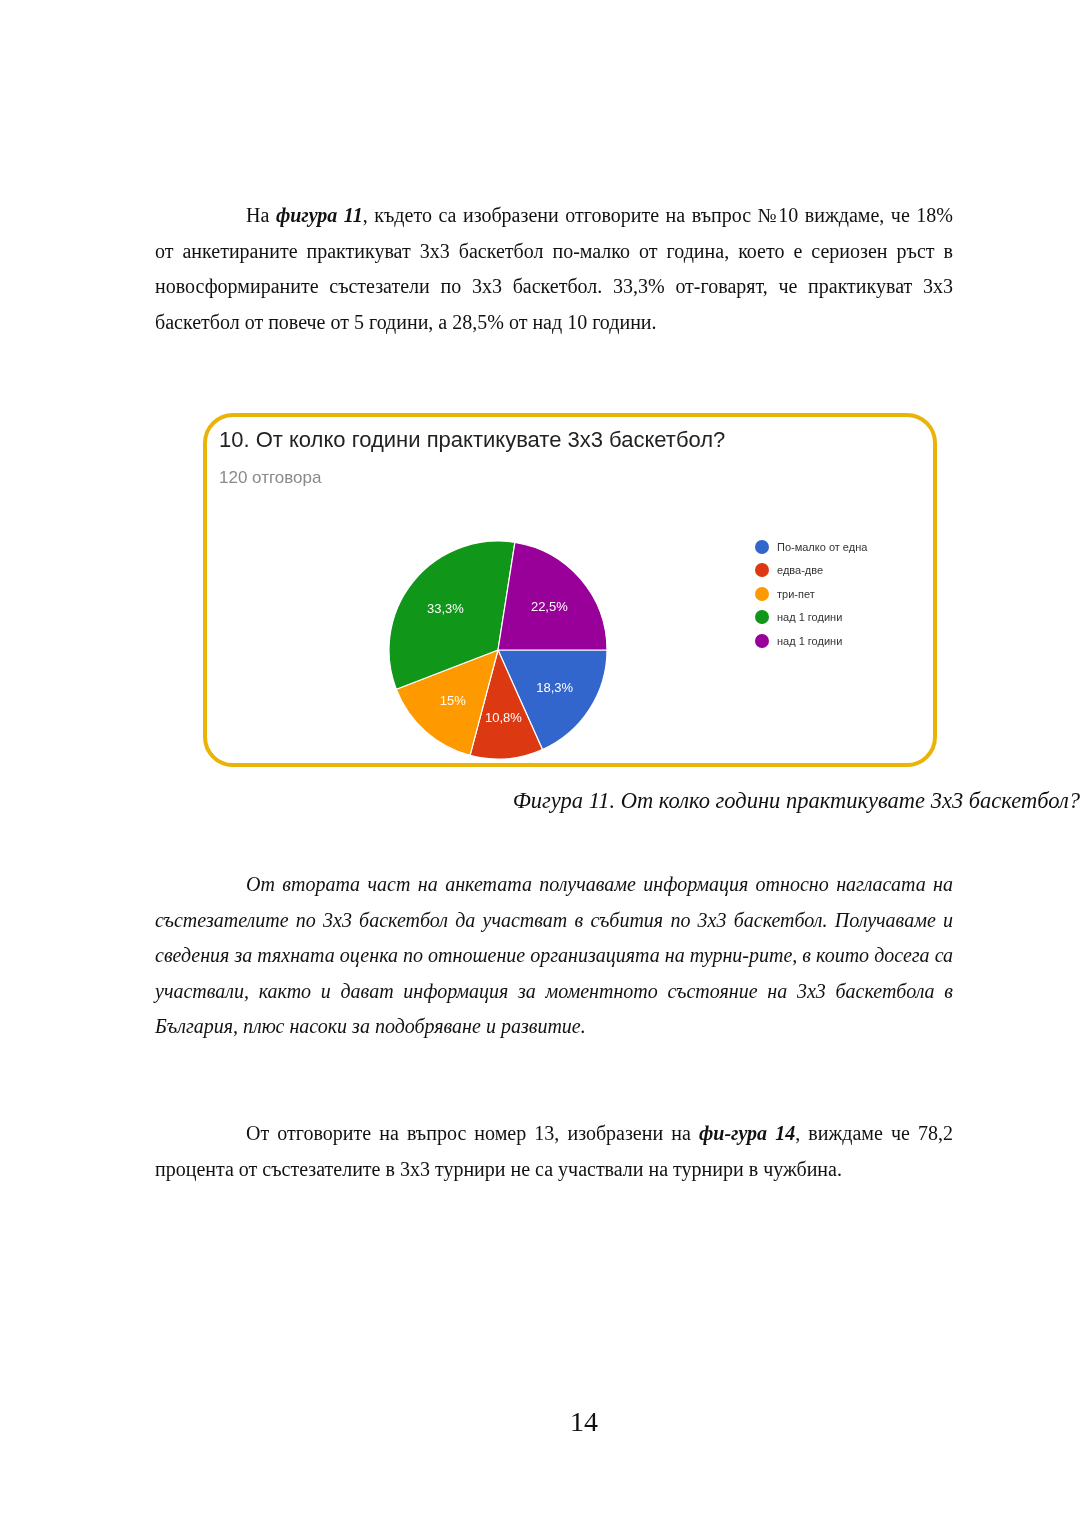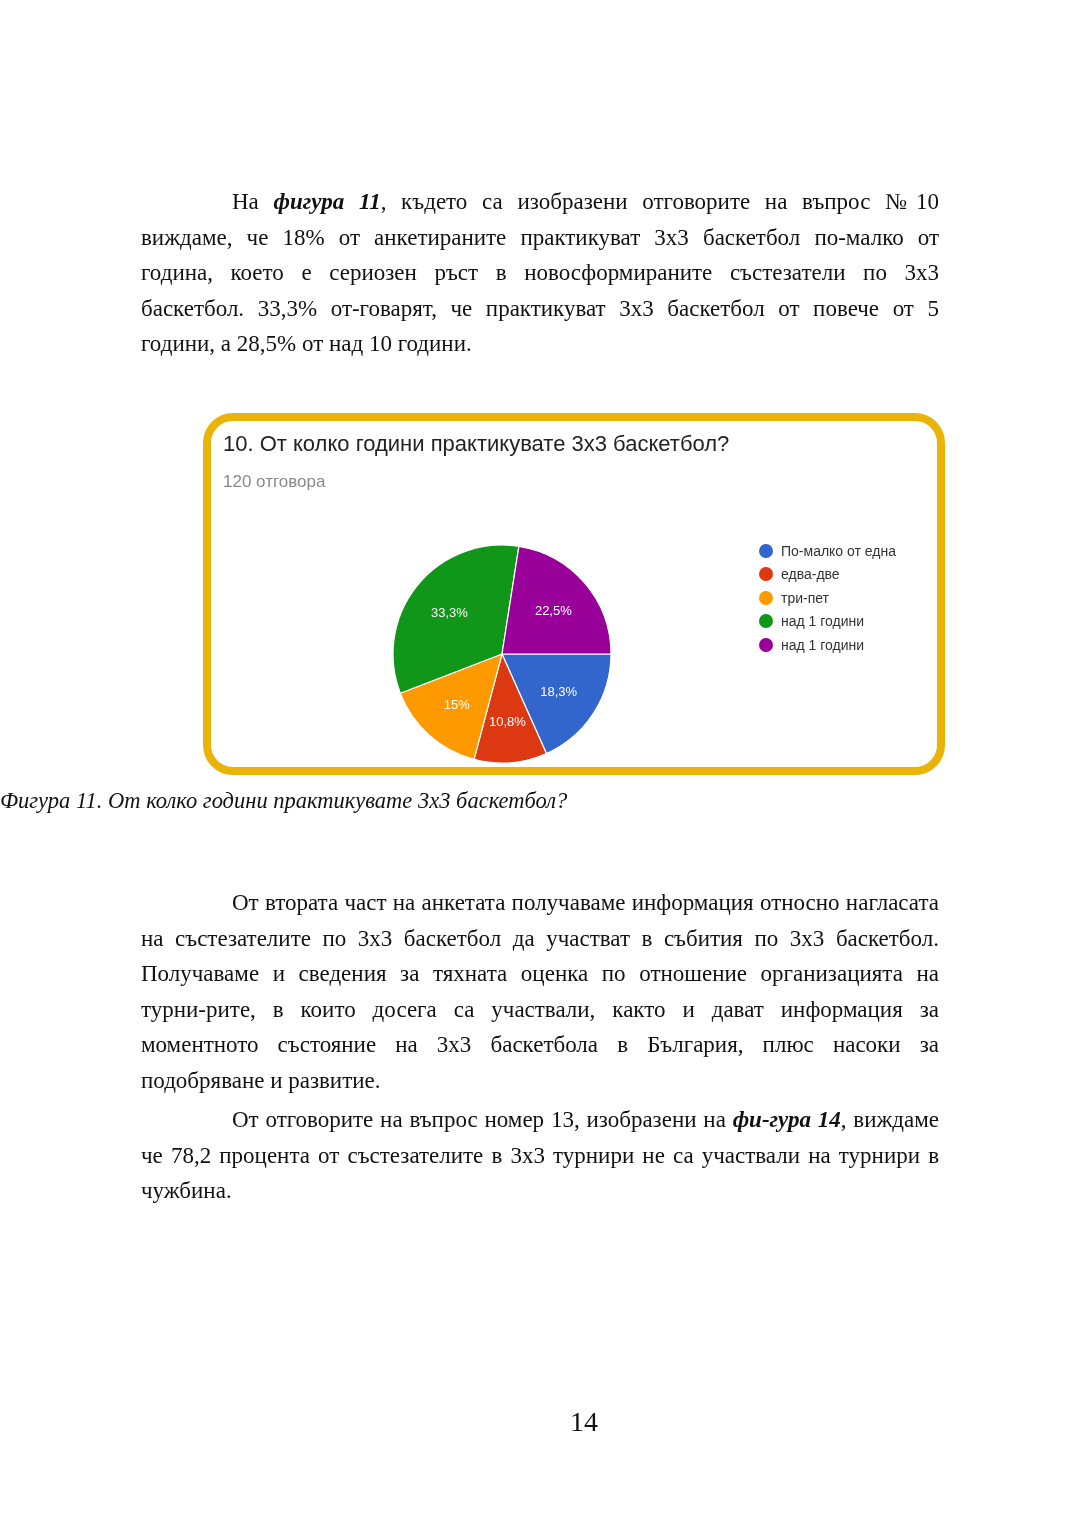--- a/index.html
+++ b/index.html
@@ -1,36 +1,36 @@
 <!DOCTYPE html>
 <html><head>
 <meta charset="utf-8">
 <style>
   html, body { margin:0; padding:0; background:#ffffff; }
   body { width:1080px; height:1532px; position:relative; overflow:hidden;
          font-family:"Liberation Serif", serif; color:#111; }
-  .para { position:absolute; left:139px; width:798px; font-size:23px; line-height:35.5px;
-          text-align:justify; margin:2px; }
+  .para { position:absolute; left:139px; width:798px; font-size:20px; line-height:35.5px;
+          text-align:justify; margin:16px; }
   .para .indent { display:inline-block; width:91px; }
   .para b i, .para i b { font-weight:bold; font-style:italic; }
   #p1 { top:182px; }
-  #p2 { top:883px; }
+  #p2 { top:851px;font-style:italic; }
   #p3 { top:1100px; }
   .chart-box { position:absolute; left:203px; top:413px; width:726px; height:346px;
-               border:8px solid #eab308; border-radius:30px; background:#fff; }
+               border:4px solid #eab308; border-radius:30px; background:#fff; }
   .chart-title { position:absolute; left:12px; top:10px; font-family:"Liberation Sans", sans-serif;
                  font-size:22px; color:#222; letter-spacing:0px; }
   .chart-sub { position:absolute; left:12px; top:51px; font-family:"Liberation Sans", sans-serif;
                font-size:17px; color:#8a8a8a; }
   .pie { position:absolute; left:0; top:0; }
   .legend { position:absolute; left:548px; top:118px; font-family:"Liberation Sans", sans-serif;
-            font-size:14px; color:#333; }
+            font-size:11px; color:#333; }
   .legend-item { display:flex; align-items:center; height:23.5px; }
   .legend-dot { width:14px; height:14px; border-radius:50%; margin-right:8px; }
-  .caption { position:absolute; left:0; width:1080px; top:788px; text-align:left;
+  .caption { position:absolute; left:0; width:1080px; top:788px; text-align:right;
              font-style:italic; font-size:22.5px; }
   .page-num { position:absolute; left:0; width:1080px; top:1406px; text-align:center; font-size:28px;padding-left:44px; }
   .slice-label { font-family:"Liberation Sans", sans-serif; font-size:13px; fill:#fff; }
 </style>
 </head>
 <body>
 
 <p class="para" id="p1"><span class="indent"></span><span>На </span><b><i>фигура 11</i></b><span>, където са изобразени отговорите на въпрос №10 виждаме, че 18% от анкетираните практикуват 3х3 баскетбол по-малко от година, което е сериозен ръст в новосформираните състезатели по 3х3 баскетбол. 33,3% от-говарят, че практикуват 3х3 баскетбол от повече от 5 години, а 28,5% от над 10 години.</span></p>
 
 <div class="chart-box">

